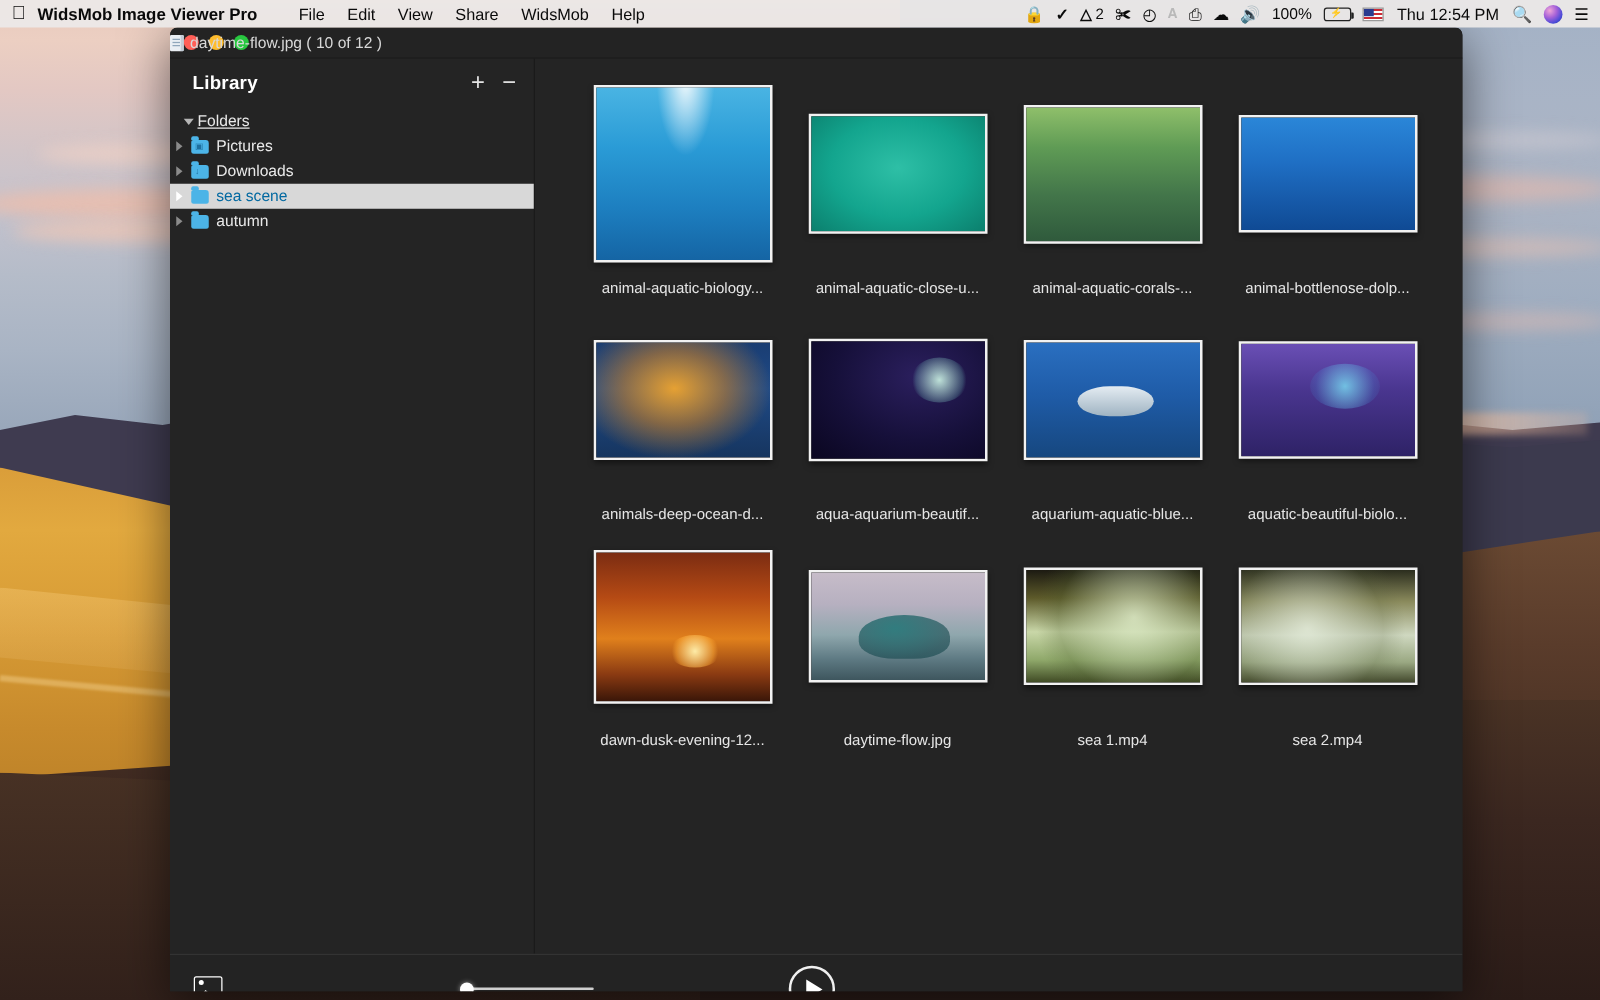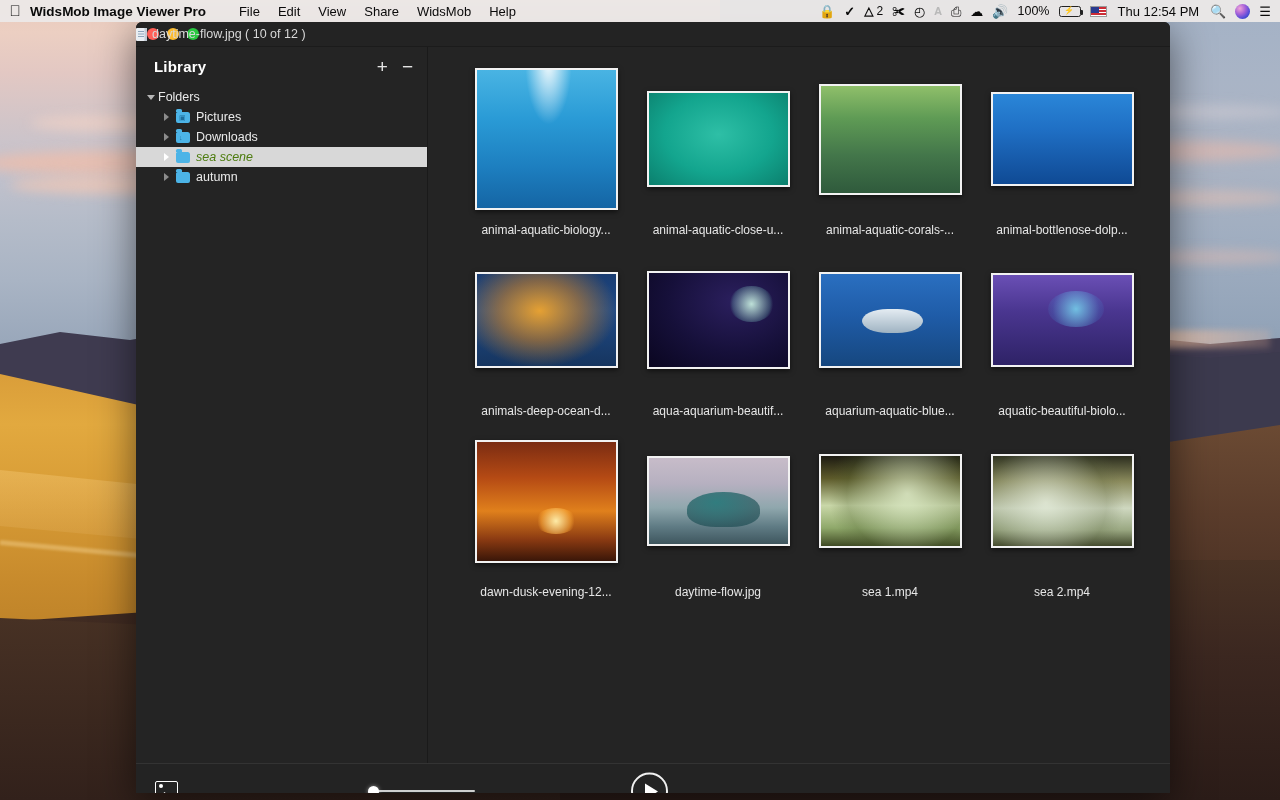--- a/index.html
+++ b/index.html
@@ -168,23 +168,23 @@
     display:flex; align-items:center; height:38px; padding:0 14px 0 18px;
   }
   .lib-title { font-size:15px; font-weight:bold; color:#fff; letter-spacing:.2px; }
   .lib-btns { margin-left:auto; display:flex; align-items:center; gap:14px; }
   .lib-btn { color:#e4e4e4; font-size:19px; line-height:1; font-weight:300; }
   .tree { margin-top:2px; font-size:12.5px; }
   .trow { display:flex; align-items:center; height:20px; color:#e9e9e9; }
   .trow .tw { width:14px; display:flex; justify-content:center; align-items:center; flex:none;}
   .caret-d { width:0;height:0;border-left:4.5px solid transparent;border-right:4.5px solid transparent;border-top:5px solid #b6b6b6; }
   .caret-r { width:0;height:0;border-top:4.5px solid transparent;border-bottom:4.5px solid transparent;border-left:5px solid #8b8b8b; }
-  .trow.group { padding-left:8px; font-size:12.5px; }
-  .trow.child { padding-left:23px; }
-  .trow.sel { background:#d8d8d8; color:#4d7c0f;font-style:italic; }
+  .trow.group { padding-left:8px; font-size:12.5px;text-decoration:underline; }
+  .trow.child { }
+  .trow.sel { background:#d8d8d8; color:#0369a1; }
   .trow.sel .caret-r { border-left-color:#fff; }
   .fldr {
     width:14px; height:11px; margin:0 6px 0 3px; flex:none; position:relative;
     background:#4cb4e7; border-radius:1.5px 2.5px 2px 2px;
   }
   .fldr::before{
     content:""; position:absolute; left:0; top:-2.5px; width:6px; height:3px;
     background:#4cb4e7; border-radius:1.5px 1.5px 0 0;
   }
   .fldr .g { position:absolute; left:3px; top:2px; color:#1e6f9e; font-size:7px; line-height:1; }

